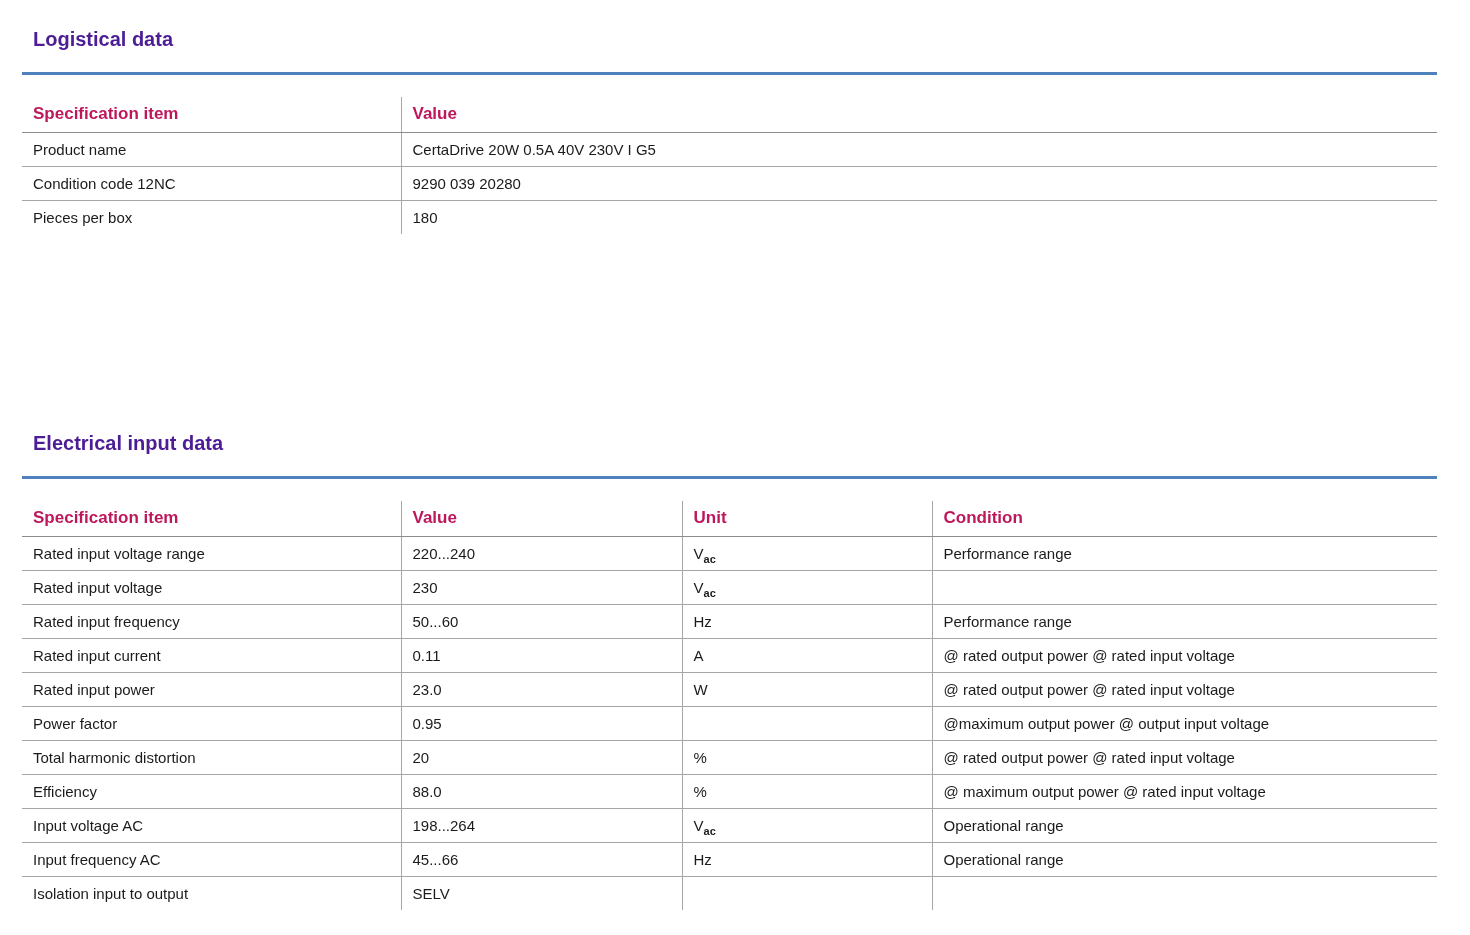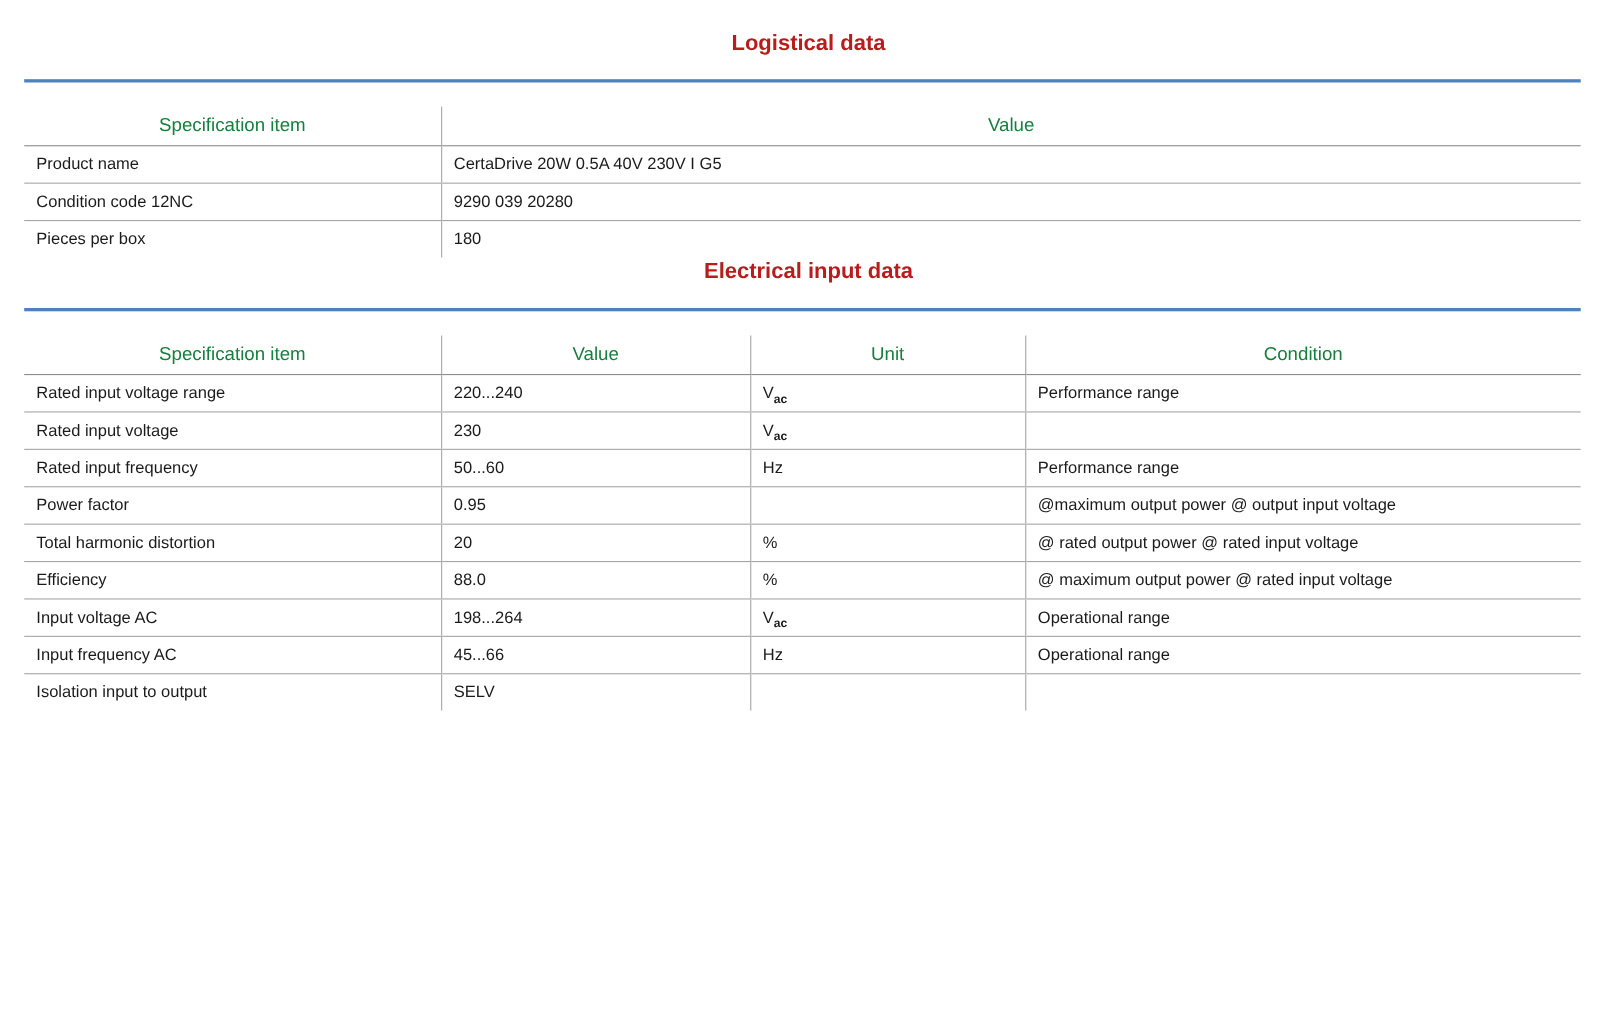--- a/index.html
+++ b/index.html
@@ -15,41 +15,40 @@
     height: 935px;
     padding: 26px 33px 0 22px;
     overflow: hidden;
   }
   .section-title {
     margin: 0;
     padding: 0 0 0 11px;
     font-size: 20px;
     line-height: 26px;
     font-weight: 700;
-    color: #b91c1c;
-    text-align: center;
+    color: #4c1d95;
   }
   .section-rule {
     height: 0;
     border-top: 3px solid #4f81bd;
     margin-top: 20px;
   }
   table.spec-table {
     width: 100%;
     margin-top: 22px;
     border-collapse: collapse;
     table-layout: fixed;
   }
   table.spec-table th {
     height: 35px;
     padding: 0 11px;
     font-size: 17px;
-    font-weight: 400;
-    color: #15803d;
-    text-align: center;
+    font-weight: 700;
+    color: #be185d;
+    text-align: left;
     vertical-align: middle;
     border-bottom: 1.5px solid #8c8c8c;
     white-space: nowrap;
     overflow: hidden;
   }
   table.spec-table td {
     height: 34px;
     padding: 0 11px;
     font-size: 15px;
     vertical-align: middle;
@@ -63,20 +62,21 @@
   }
   table.spec-table tbody tr:last-child td {
     border-bottom: 0;
   }
   .unit-cell sub {
     font-size: 11px;
     line-height: 0;
     font-weight: bold;
   }
   .section-electrical {
+    margin-top: 196px;
   }
 </style>
 </head>
 <body>
 
 <div class="page">
 
   <section class="section-logistical">
     <h2 class="section-title">Logistical data</h2>
     <div class="section-rule"></div>
@@ -139,20 +139,32 @@
             <td class="unit-cell"><span>V</span><sub>ac</sub></td>
             <td></td>
           </tr>
           <tr>
             <td>Rated input frequency</td>
             <td>50...60</td>
             <td class="unit-cell"><span>Hz</span><sub></sub></td>
             <td>Performance range</td>
           </tr>
           <tr>
+            <td>Rated input current</td>
+            <td>0.11</td>
+            <td class="unit-cell"><span>A</span><sub></sub></td>
+            <td>@ rated output power @ rated input voltage</td>
+          </tr>
+          <tr>
+            <td>Rated input power</td>
+            <td>23.0</td>
+            <td class="unit-cell"><span>W</span><sub></sub></td>
+            <td>@ rated output power @ rated input voltage</td>
+          </tr>
+          <tr>
             <td>Power factor</td>
             <td>0.95</td>
             <td class="unit-cell"><span></span><sub></sub></td>
             <td>@maximum output power @ output input voltage</td>
           </tr>
           <tr>
             <td>Total harmonic distortion</td>
             <td>20</td>
             <td class="unit-cell"><span>%</span><sub></sub></td>
             <td>@ rated output power @ rated input voltage</td>

